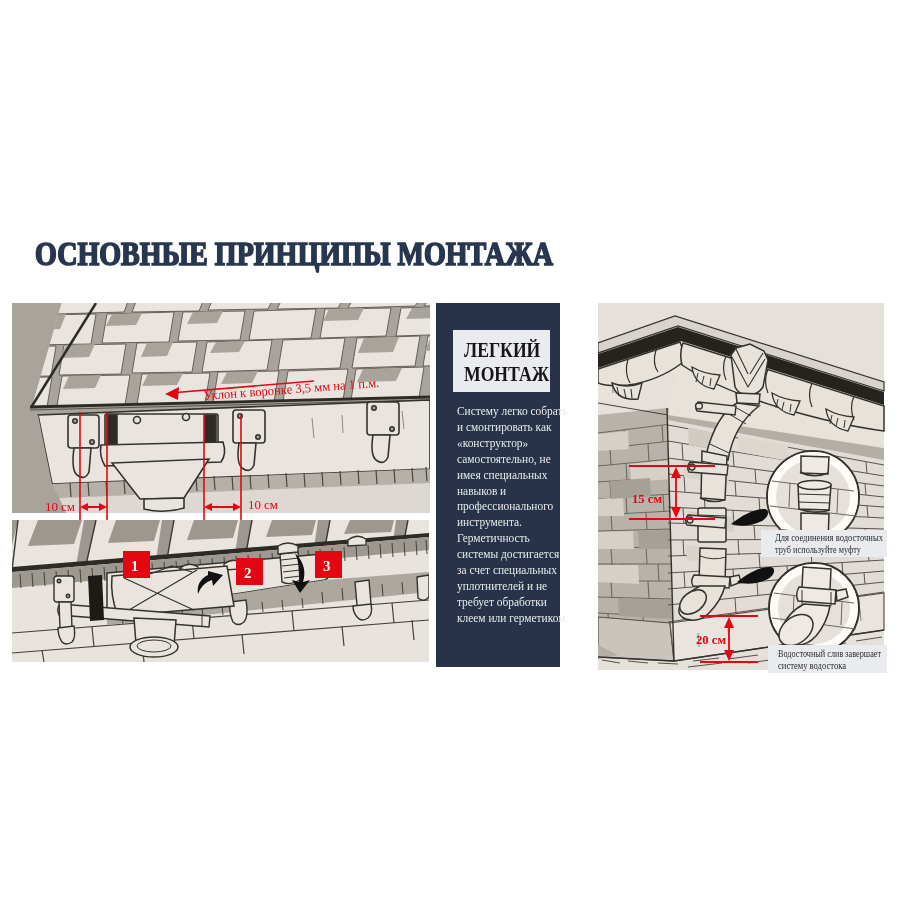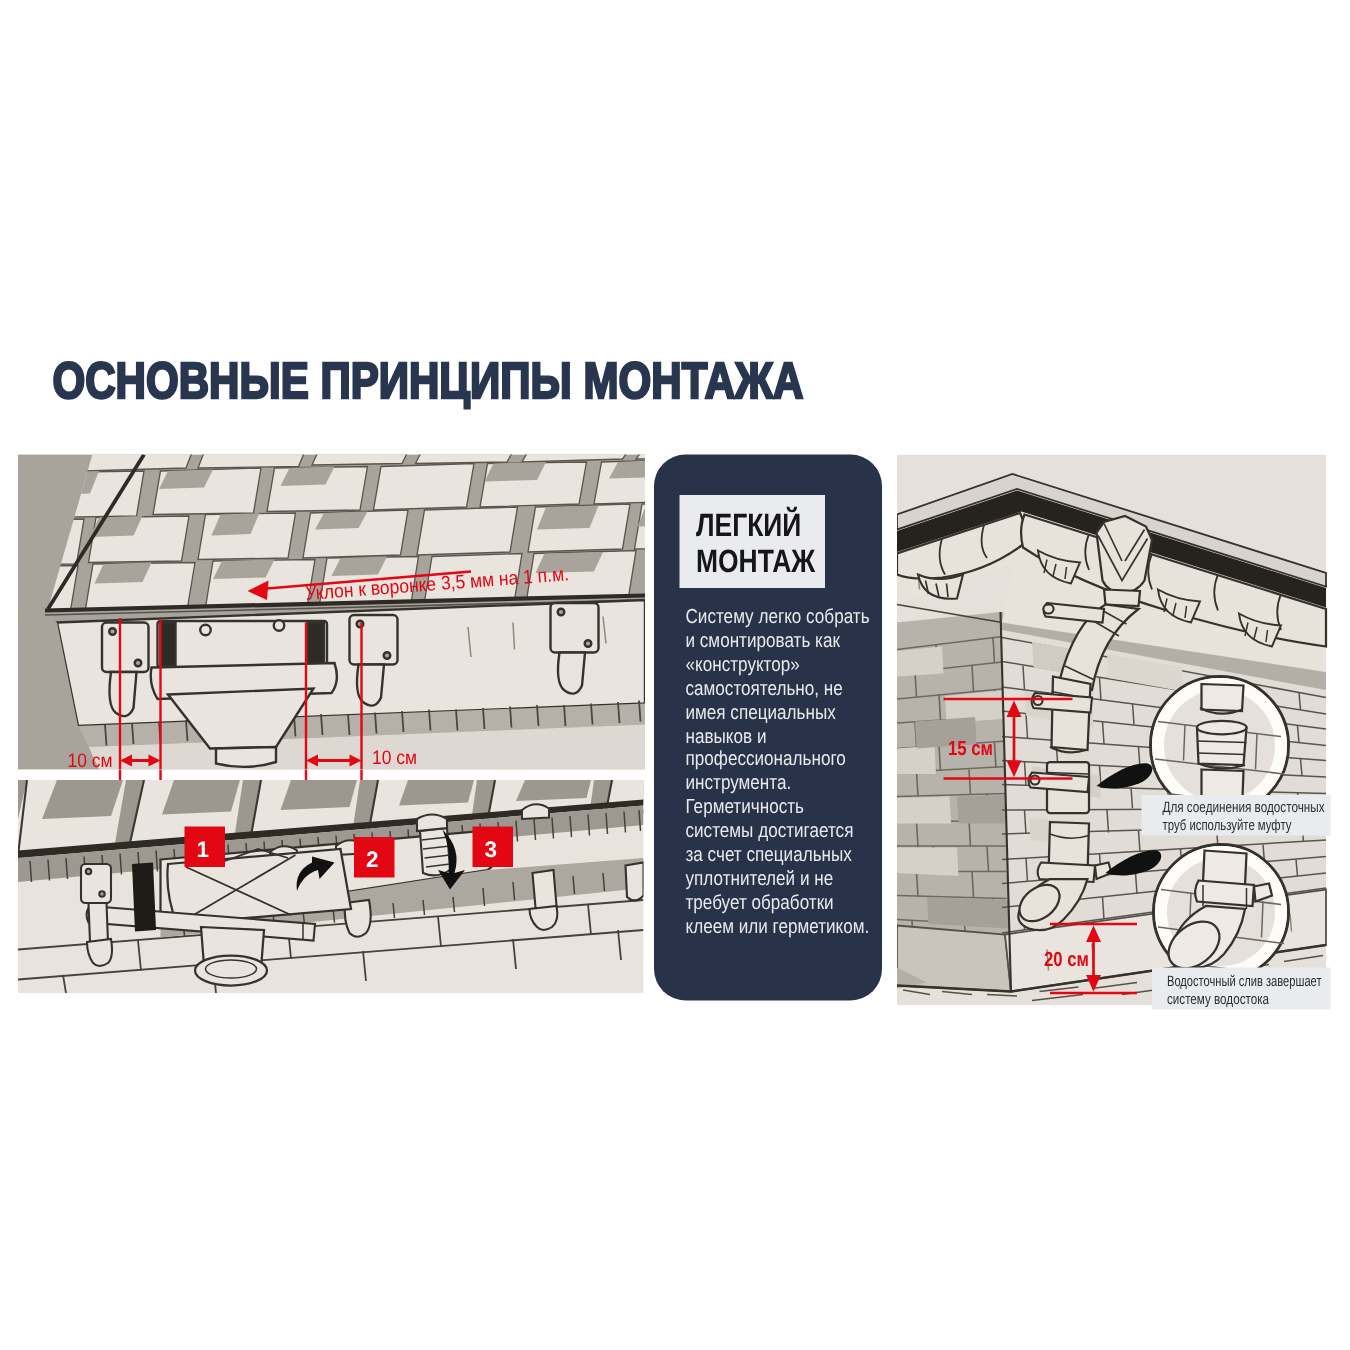--- a/index.html
+++ b/index.html
@@ -1,18 +1,18 @@
 <!DOCTYPE html>
 <html><head>
 <meta charset="utf-8">
 <style>
 html,body{margin:0;padding:0;}
-.page{position:relative;width:900px;height:900px;background:#ffffff;font-family:Liberation Sans, sans-serif;overflow:hidden;}
+.page{position:relative;width:900px;height:900px;background:#ffffff;font-family:Liberation Serif, serif;overflow:hidden;}
 .title{position:absolute;left:35px;top:235px;font-size:34px;font-weight:bold;color:#28364f;white-space:nowrap;transform:scaleX(0.825);transform-origin:0 0;-webkit-text-stroke:1.7px #28364f;}
-.panel{position:absolute;left:436px;top:303px;width:152px;height:364px;background:#283248;border-radius:21px;}
+.panel{position:absolute;left:436px;top:303px;width:124px;height:364px;background:#283248;}
 .hbox{position:absolute;left:17px;top:27px;width:97px;height:62px;background:#e9ebee;color:#161616;}
 .hbox div{position:absolute;left:11px;top:8px;font-weight:bold;font-size:21.5px;line-height:24px;white-space:nowrap;transform:scaleX(0.82);transform-origin:0 0;}
 .ptext{position:absolute;left:21px;top:100px;color:#e9eaec;font-size:13.5px;line-height:15.9px;white-space:nowrap;transform:scaleX(0.845);transform-origin:0 0;}
 </style>
 </head>
 <body>
 <div class="page">
 
 <div class="title">ОСНОВНЫЕ ПРИНЦИПЫ МОНТАЖА</div>
 

